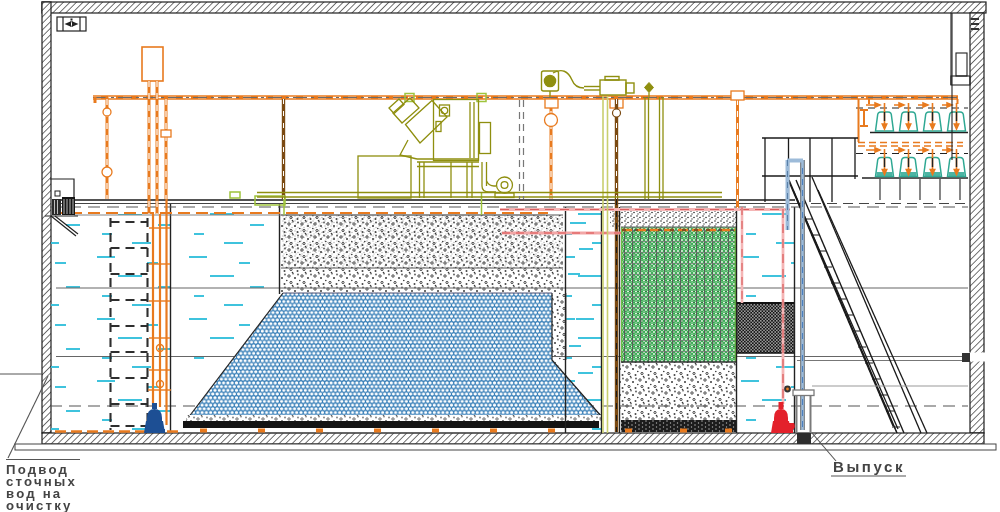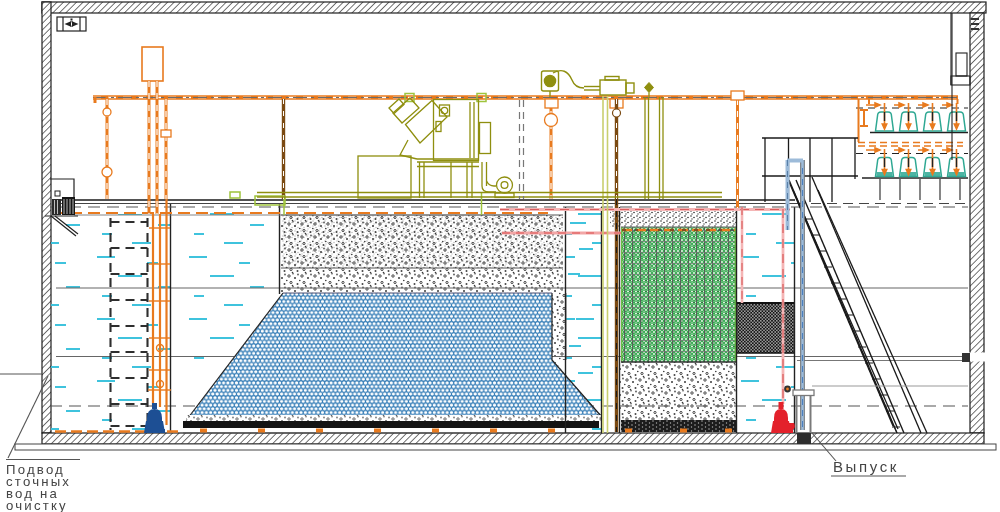--- a/index.html
+++ b/index.html
@@ -1,17 +1,17 @@
 <!DOCTYPE html>
 <html><head>
 <meta charset="utf-8">
 <style>
   html,body{margin:0;padding:0;background:#ffffff;}
   #wrap{position:relative;width:1000px;height:512px;overflow:hidden;background:#fff;
-        font-family:"Liberation Sans", sans-serif;}
+        font-family:"Liberation Sans", sans-serif;font-weight:bold;}
   svg{position:absolute;left:0;top:0;}
   text{font-family:"Liberation Sans", sans-serif;-webkit-font-smoothing:antialiased;}
 </style>
 </head>
 <body>
 <div id="wrap">
 <svg width="1000" height="512" viewBox="0 0 1000 512">
 <defs>
   <pattern id="h" width="4.6" height="4.6" patternUnits="userSpaceOnUse" patternTransform="rotate(45)">
     <rect width="4.6" height="4.6" fill="#ffffff"></rect>

